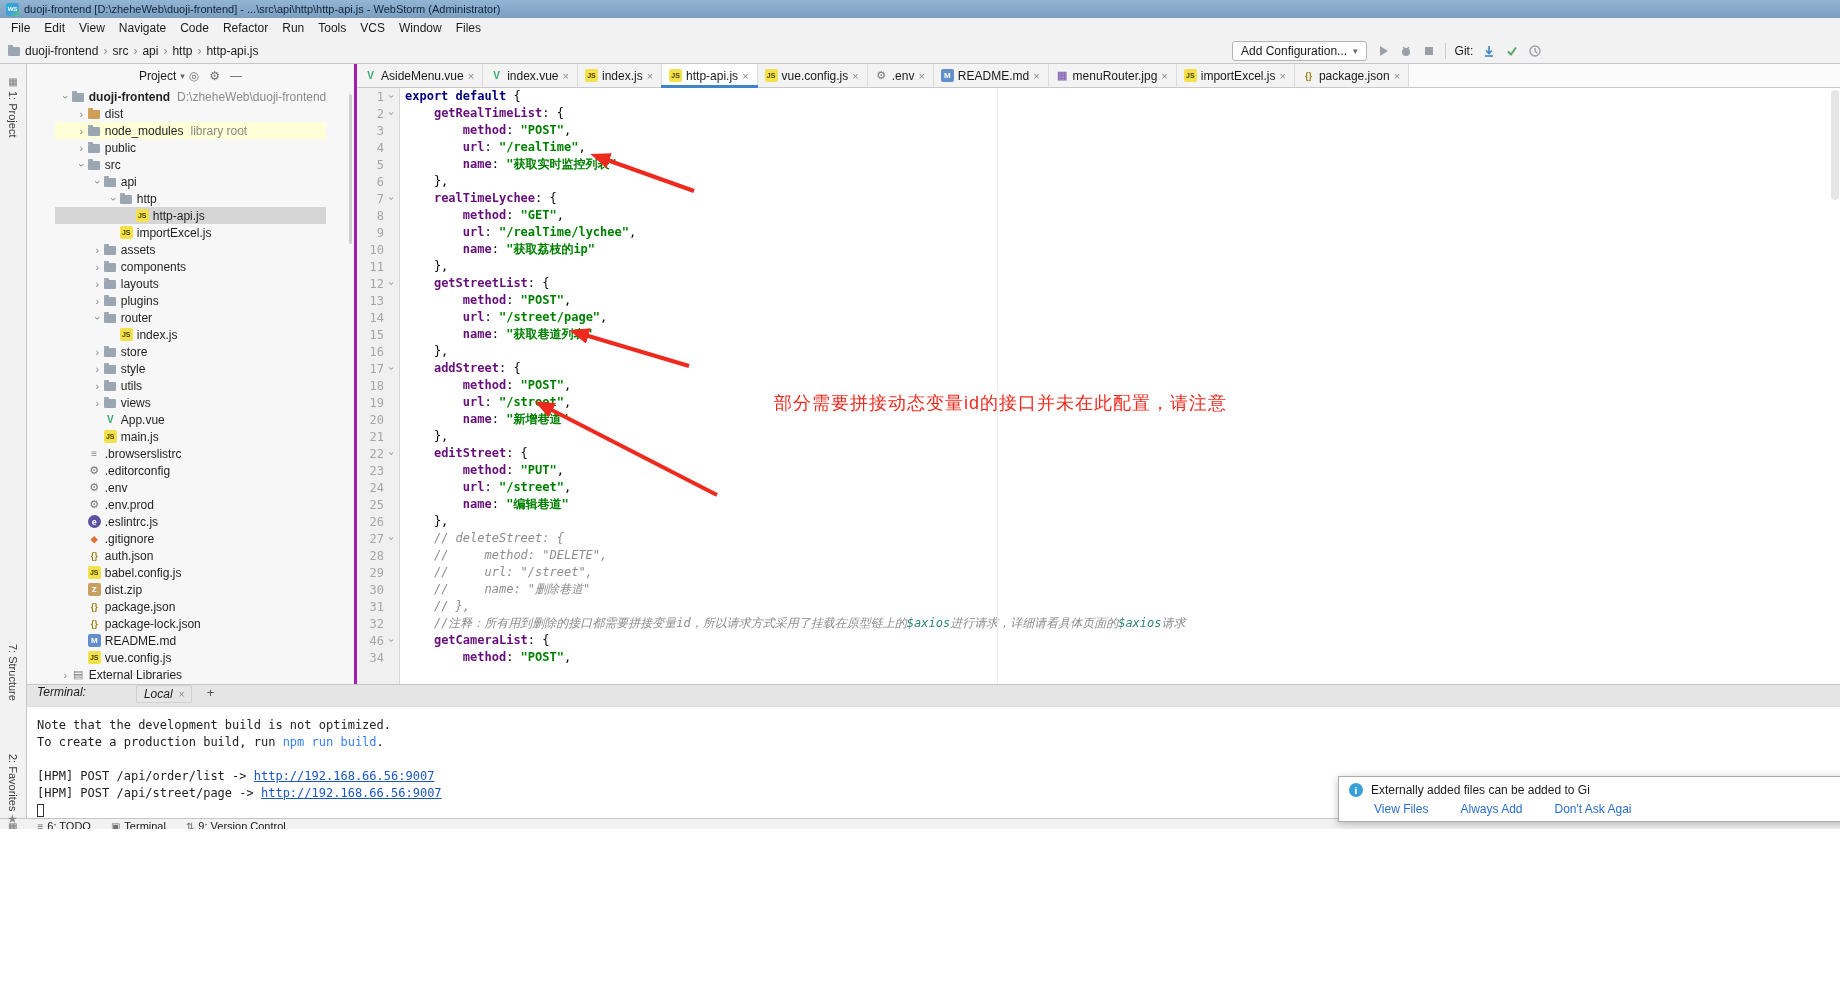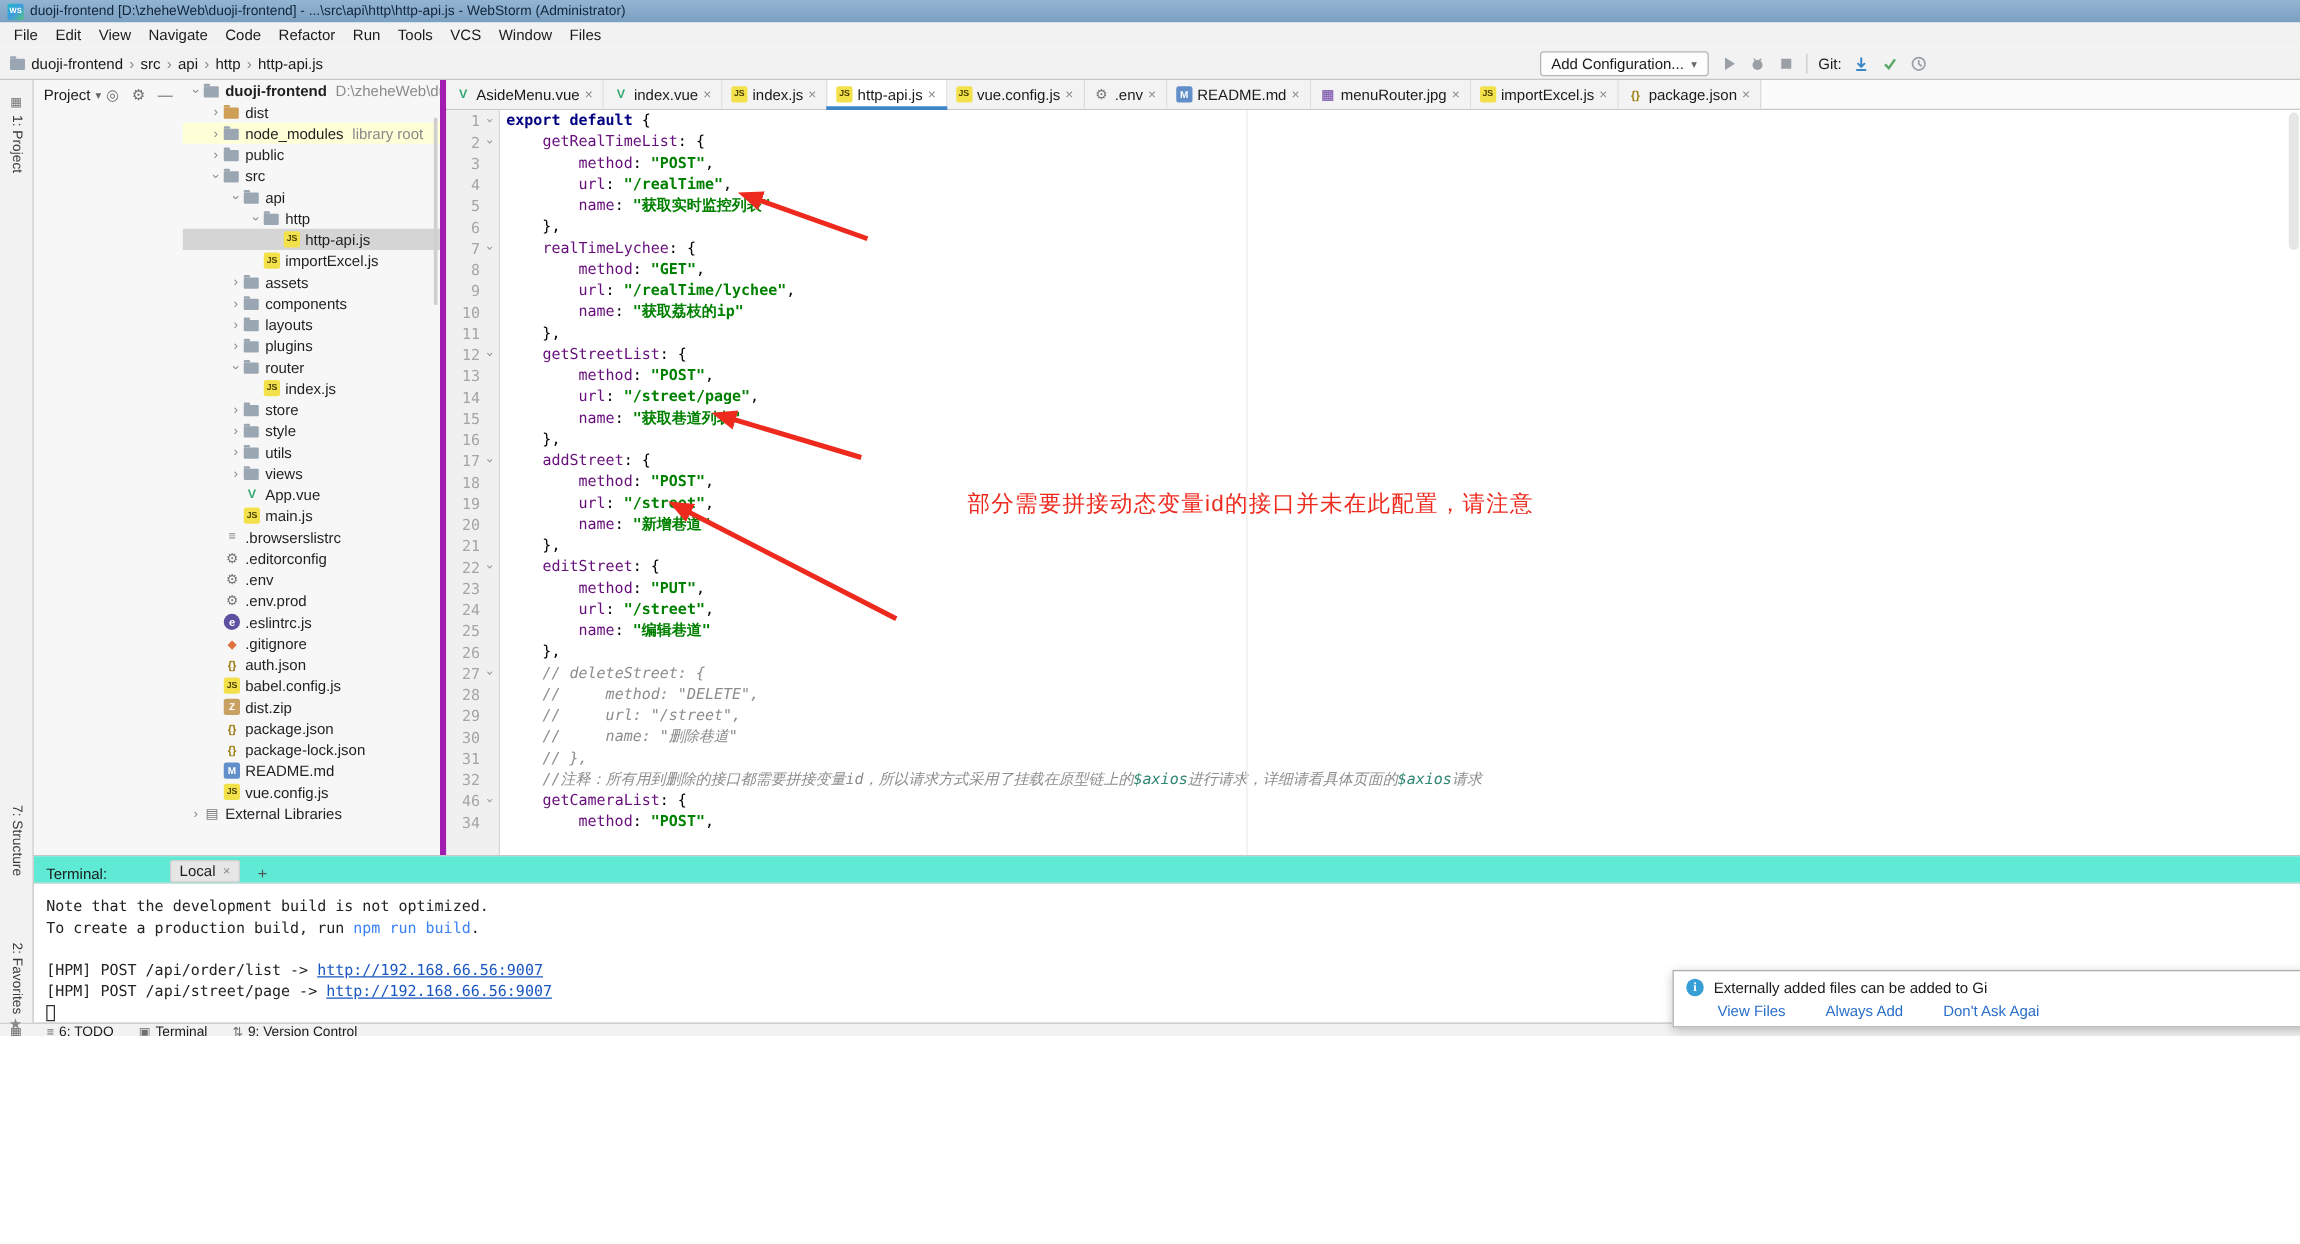--- a/index.html
+++ b/index.html
@@ -36,21 +36,21 @@
   .strip-ic { font-size:10px; color:#7a7a7a; writing-mode:horizontal-tb; }
   .lbl-project { top:12px; }
   .lbl-structure { top:580px; }
   .lbl-favorites { top:690px; }
   .fav-star { position:absolute; left:7px; top:748px; color:#8a8a8a; font-size:12px; }
 
   .content-col { flex:1; display:flex; flex-direction:column; min-width:0; }
   .upper { height:620px; flex:none; display:flex; min-height:0; }
 
   
-  .project-panel { width:330px; flex:none; background:#f7f7f7; border-right:5px solid #a21caf; display:flex; flex-direction:row; position:relative; }
+  .project-panel { width:330px; flex:none; background:#f7f7f7; border-right:3px solid #a21caf; display:flex; flex-direction:column; position:relative;align-items:center; }
   .panel-header { height:24px; flex:none; display:flex; align-items:center; padding:0 8px; gap:4px; }
   .panel-caret { font-size:9px; color:#666; }
   .panel-header-icons { margin-left:auto; display:flex; gap:10px; color:#6e6e6e; font-size:12px; align-items:center; }
   .tree { flex:1; overflow:hidden; }
   .tree-row { height:17px; display:flex; align-items:center; white-space:nowrap; width:100%; }
   .tree-row.sel { background:#d5d5d5; }
   .tree-row.hl { background:#ffffd7; }
   .tree-row.bold .lbl { font-weight:bold; }
   .chev { width:13px; flex:none; color:#8a8a8a; font-size:11px; text-align:center; display:inline-block; }
   .chev.exp { transform:rotate(90deg); }
@@ -85,33 +85,33 @@
   .tab-close { color:#8a8a8a; font-size:11px; padding:0 1px; }
   .editor-body { flex:1; display:flex; position:relative; overflow:hidden; }
   .gutter { width:43px; flex:none; background:#f0f0f0; border-right:1px solid #d6d6d6; font-family:"DejaVu Sans Mono",monospace; font-size:12px; color:#a5a5a5; padding-top:0; }
   .g-line { height:17px; display:flex; align-items:center; justify-content:flex-end; }
   .g-num { width:24px; text-align:right; }
   .g-fold { width:15px; text-align:center; color:#8a8a8a; font-size:10px; }
   .g-fold.has { transform:rotate(90deg); }
   .code { flex:1; font-family:"DejaVu Sans Mono",monospace; font-size:12px; padding-left:5px; position:relative; }
   .code-line { height:17px; line-height:17px; white-space:pre; }
   .tk { color:var(--keyword-blue,#000080); font-weight:bold; }
-  .tf { color:var(--field-purple,#660e7a); }
+  .tf { color:var(--field-purple,#660e7a);font-weight:bold; }
   .ts { color:var(--string-green,#008000); font-weight:bold; }
   .tc { color:var(--comment-gray,#8c8c8c); font-style:italic; }
   .tcc { color:#2d8670; font-style:italic; }
   .tp { color:#000; }
   .wrap-guide { position:absolute; left:640px; top:0; bottom:0; width:1px; background:#ececec; }
   .annotation { position:absolute; left:417px; top:303px; font-size:18px; color:var(--annotation-red,#ee2a1e); white-space:nowrap; letter-spacing:1px; }
   .arrows { position:absolute; inset:0; width:100%; height:100%; pointer-events:none; }
   .editor-scroll-thumb { position:absolute; right:1px; top:2px; width:8px; height:110px; background:#e6e6e6; border-radius:4px; }
 
   
   .terminal { flex:1; display:flex; flex-direction:column; border-top:1px solid #c6c6c6; background:#fff; min-height:0; }
-  .terminal-header { height:22px; flex:none; background:#5eead4; border-bottom:1px solid #ddd; display:flex; align-items:flex-end; padding-left:10px; gap:10px; }
+  .terminal-header { height:22px; flex:none; background:#e5e5e5; border-bottom:1px solid #ddd; display:flex; align-items:flex-start; padding-left:10px; gap:10px;font-style:italic; }
   .term-tab { background:#e6e6e6; border:1px solid #d0d0d0; border-radius:2px; padding:1px 7px; display:flex; align-items:center; gap:6px;margin-left:40px; }
   .term-tab-close { color:#8a8a8a; font-size:10px; }
   .term-add { color:#555; font-size:13px; padding:0 4px; }
   .terminal-body { flex:1; font-family:"DejaVu Sans Mono",monospace; font-size:12px; color:#222; padding:10px 0 0 10px; position:relative; overflow:hidden; }
   .term-line { height:17px; line-height:17px; white-space:pre; }
   .term-cmd { color:#3b82f6; }
   .term-link { color:#1a57c2; text-decoration:underline; }
   .cursor-box { display:inline-block; width:7px; height:13px; border:1px solid #333; vertical-align:middle; }
 
   

